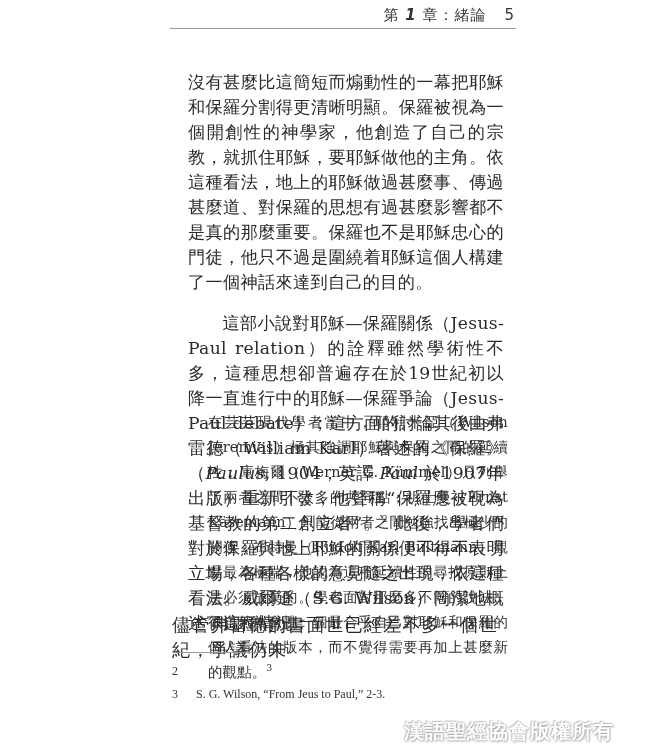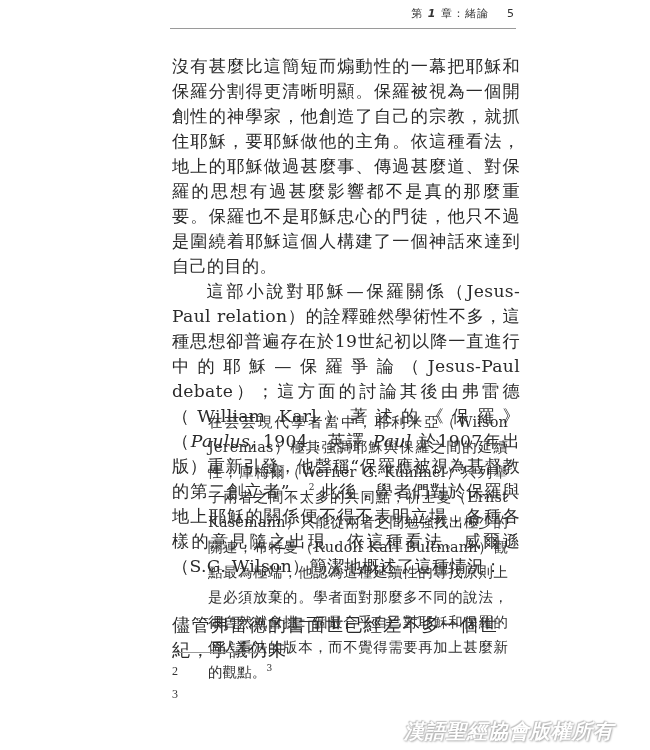--- a/index.html
+++ b/index.html
@@ -16,21 +16,21 @@
       color: #2a2a2a;
     }
     .header {
       position: absolute;
       left: 170px;
       top: 6px;
       width: 345px;
       height: 22px;
       text-align: right;
       font-family: "DejaVu Sans", "Liberation Sans", sans-serif;
-      font-size: 11px;
+      font-size: 15px;
       color: #333;
       letter-spacing: 1px;
     }
     .header .chap-num {
       font-style: italic;
       font-weight: bold;
     }
     .header .page-num {
       display: inline-block;
       margin-left: 18px;
@@ -47,21 +47,21 @@
       position: absolute;
       left: 172px;
       top: 54px;
       width: 348px;
       font-size: 17.2px;
       line-height: 25px;
       letter-spacing: 0.3px;
       text-align: justify;
     }
     .body-text p {
-      margin: 0;
+      margin: 16px;
     }
     .body-text p.indent {
       text-indent: 2em;
     }
     .blockquote {
       position: absolute;
       left: 208px;
       top: 410px;
       width: 300px;
       font-size: 14.4px;
@@ -113,21 +113,20 @@
       position: absolute;
       left: 404px;
       top: 718px;
       font-family: "DejaVu Sans", "Liberation Sans", sans-serif;
       font-weight: bold;
       font-size: 20px;
       letter-spacing: 1px;
       color: #ffffff;
       text-shadow: 0 0 2px #9a9a9a, 1px 1px 2px #b0b0b0, -1px -1px 1px #c8c8c8;
       opacity: 0.9;
-      font-style: italic;
     }
   </style>
 </head>
 <body>
 
 <div class="header">
   <span>第 </span><span class="chap-num">1</span><span> 章：緒論</span><span class="page-num">5</span>
 </div>
 <div class="header-rule"></div>
 
@@ -143,16 +142,17 @@
 <div class="after-quote">儘管弗雷德的書面世已經差不多一個世紀，爭議仍未</div>
 
 <div class="fn-rule"></div>
 
 <div class="footnotes">
   <div class="footnote">
     <span class="fn-num">2</span>
   </div>
   <div class="footnote">
     <span class="fn-num">3</span>
+    <span><span>S. G. Wilson, “From Jeus to Paul,” 2-3.</span></span>
   </div>
 </div>
 
 <div class="watermark">漢語聖經協會版權所有</div>
 
 </body></html>

